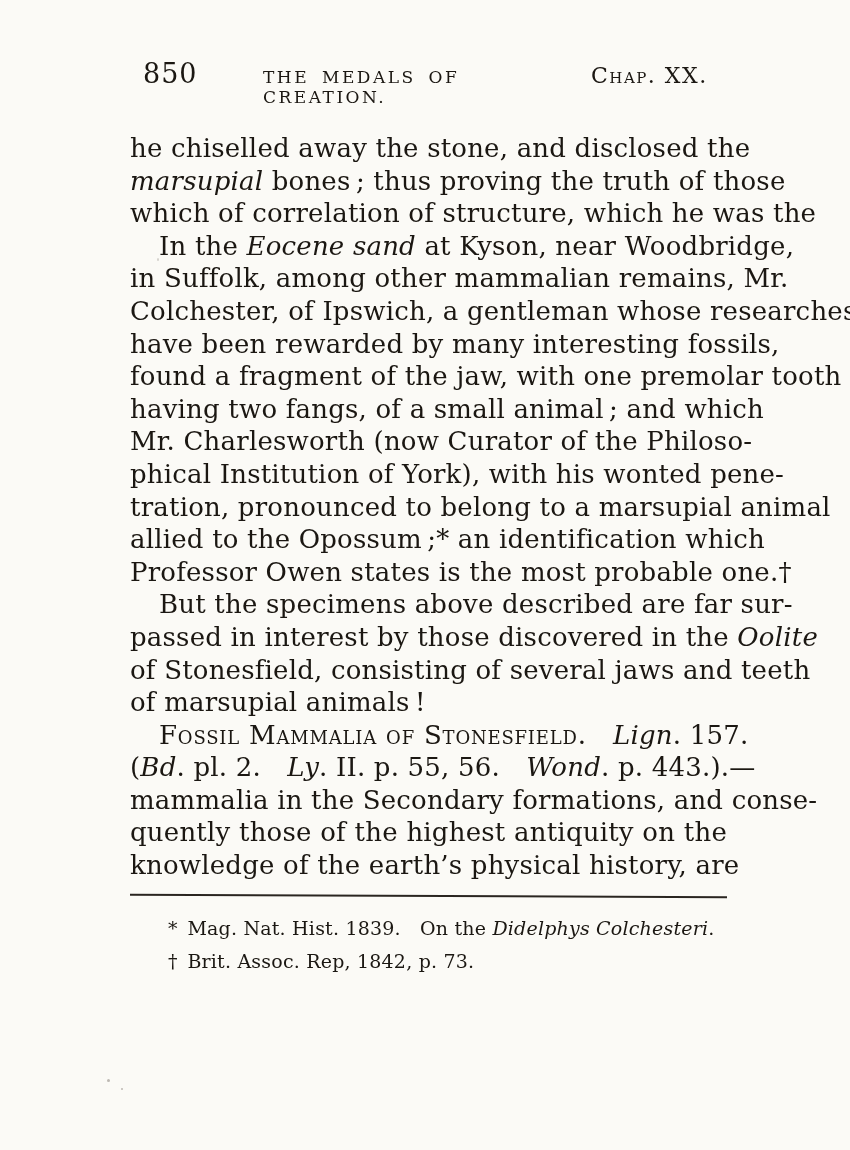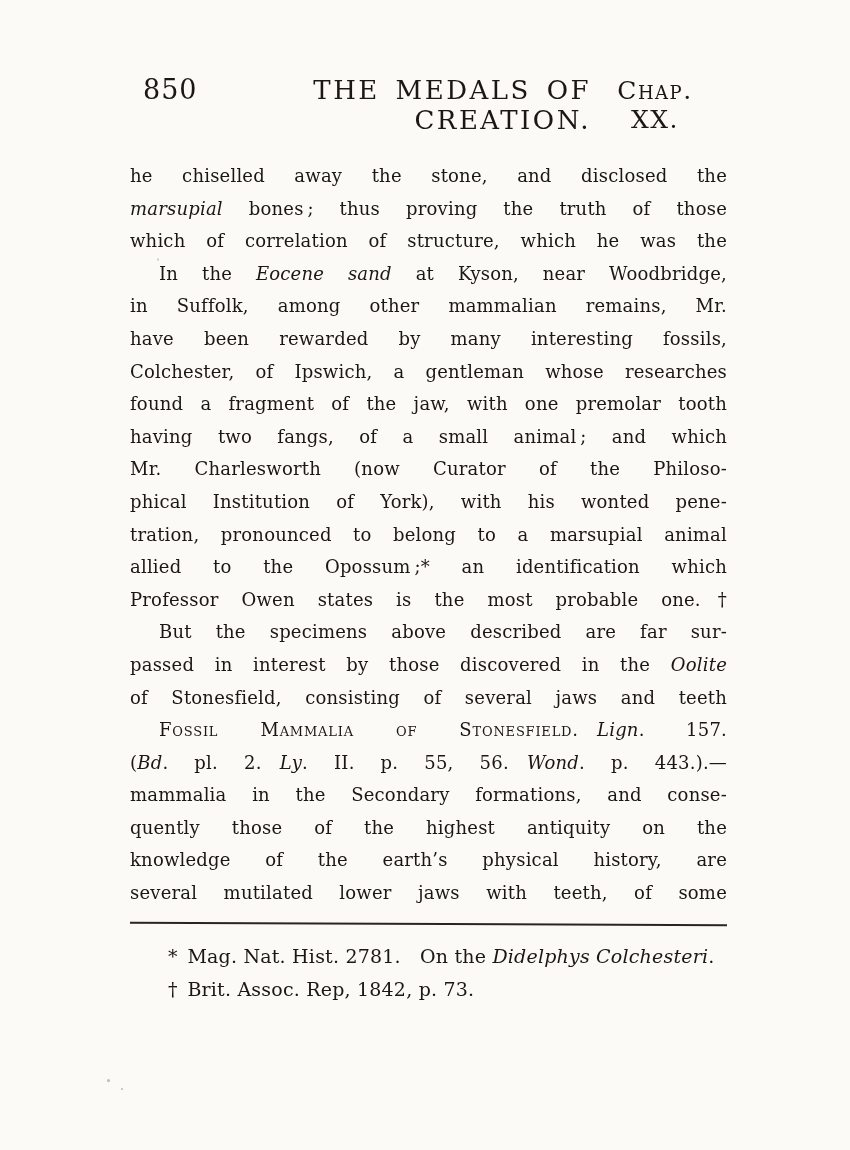--- a/index.html
+++ b/index.html
@@ -11,37 +11,36 @@
     position:relative;
     overflow:hidden;
     -webkit-font-smoothing:antialiased;
   }
   .page{
     position:absolute;left:130px;top:58px;width:597px;
   }
   .header{
     display:flex;align-items:baseline;
     font-size:22px;
-    margin-top:16px;
   }
   .page-number{
     font-size:27px;letter-spacing:1px;padding-left:13px;width:120px;flex:none;
   }
   .running-title{
-    flex:1;text-align:right;letter-spacing:2.5px;word-spacing:5px;font-size:26px;
+    flex:1;text-align:left;letter-spacing:2.5px;word-spacing:5px;font-size:17px;
   }
   .chapter-label{
-    flex:none;width:128px;text-align:center;font-variant:small-caps;
-    font-size:25px;letter-spacing:1.5px;padding-right:8px;
+    flex:none;width:128px;text-align:left;font-variant:small-caps;
+    font-size:22px;letter-spacing:1.5px;padding-right:8px;
   }
   .body-text{
     margin-top:25px;
   }
   .line{
-    font-size:18px;
+    font-size:26px;
     line-height:32.6px;
     height:32.6px;
     text-align:justify;
     text-align-last:justify;
     white-space:nowrap;
     letter-spacing:0.2px;
   }
   .line.lastline{text-align-last:left;}
   .line.indent{text-indent:29px;}
   .it{font-style:italic;}
@@ -76,44 +75,44 @@
     <div class="running-title">THE MEDALS OF CREATION.</div>
     <div class="chapter-label">Chap. XX.</div>
   </div>
 
   <div class="body-text">
       <div class="line"><span>he chiselled away the stone, and disclosed the</span></div>
       <div class="line"><span class="it">marsupial</span><span> bones ; thus proving the truth of those</span></div>
       <div class="line"><span>which of correlation of structure, which he was the</span></div>
       <div class="line indent"><span>In the </span><span class="it">Eocene sand</span><span> at Kyson, near Woodbridge,</span></div>
       <div class="line"><span>in Suffolk, among other mammalian remains, Mr.</span></div>
+      <div class="line"><span>Colchester, of Ipswich, a gentleman whose researches</span></div>
       <div class="line"><span>have been rewarded by many interesting fossils,</span></div>
-      <div class="line"><span>Colchester, of Ipswich, a gentleman whose researches</span></div>
       <div class="line"><span>found a fragment of the jaw, with one premolar tooth</span></div>
       <div class="line"><span>having two fangs, of a small animal ; and which</span></div>
       <div class="line"><span>Mr. Charlesworth (now Curator of the Philoso-</span></div>
       <div class="line"><span>phical Institution of York), with his wonted pene-</span></div>
       <div class="line"><span>tration, pronounced to belong to a marsupial animal</span></div>
       <div class="line"><span>allied to the Opossum ;* an identification which</span></div>
       <div class="line"><span>Professor Owen states is the most probable one.†</span></div>
       <div class="line indent"><span>But the specimens above described are far sur-</span></div>
       <div class="line"><span>passed in interest by those discovered in the </span><span class="it">Oolite</span></div>
       <div class="line"><span>of Stonesfield, consisting of several jaws and teeth</span></div>
+      <div class="line lastline"><span>of marsupial animals !</span></div>
       <div class="line indent"><span class="sc">Fossil Mammalia of Stonesfield.</span><span> </span><span class="it">Lign</span><span>. 157.</span></div>
       <div class="line"><span>(</span><span class="it">Bd</span><span>. pl. 2. </span><span class="it">Ly</span><span>. II. p. 55, 56. </span><span class="it">Wond</span><span>. p. 443.).—</span></div>
       <div class="line"><span>mammalia in the Secondary formations, and conse-</span></div>
       <div class="line"><span>quently those of the highest antiquity on the</span></div>
       <div class="line"><span>knowledge of the earth’s physical history, are</span></div>
-      <div class="line"><span>several mutilated lower jaws with teeth, of some</span></div>
     </div>
 
   <hr class="footnote-rule">
 
   <div class="footnotes">
-      <div class="fnote"><span>* Mag. Nat. Hist. 2781. On the </span><span class="it">Didelphys Colchesteri</span><span>.</span></div>
+      <div class="fnote"><span>* Mag. Nat. Hist. 1839. On the </span><span class="it">Didelphys Colchesteri</span><span>.</span></div>
       <div class="fnote"><span>† Brit. Assoc. Rep, 1842, p. 73.</span></div>
     </div>
 
 </div>
 
 <div class="speck speck1"></div>
 <div class="speck speck2"></div>
 <div class="speck speck3"></div>
 
 </body></html>

